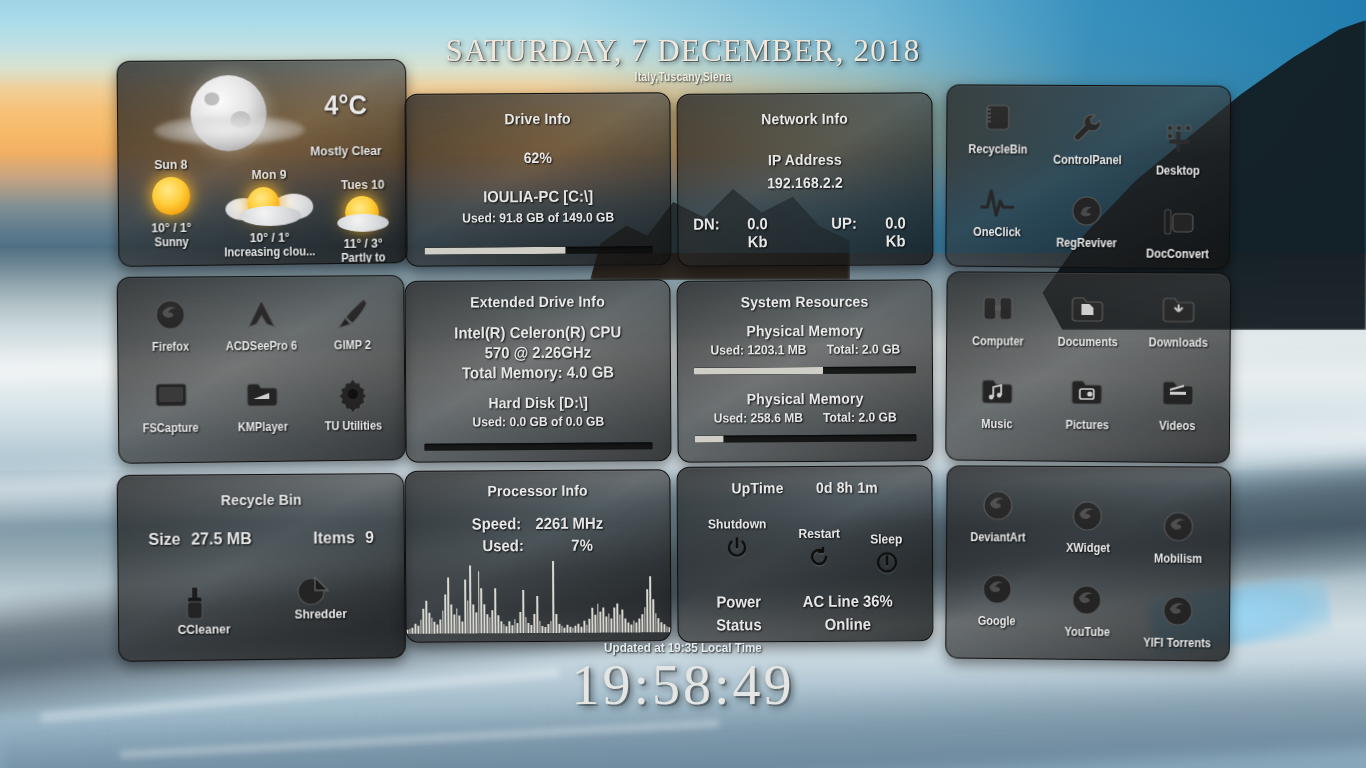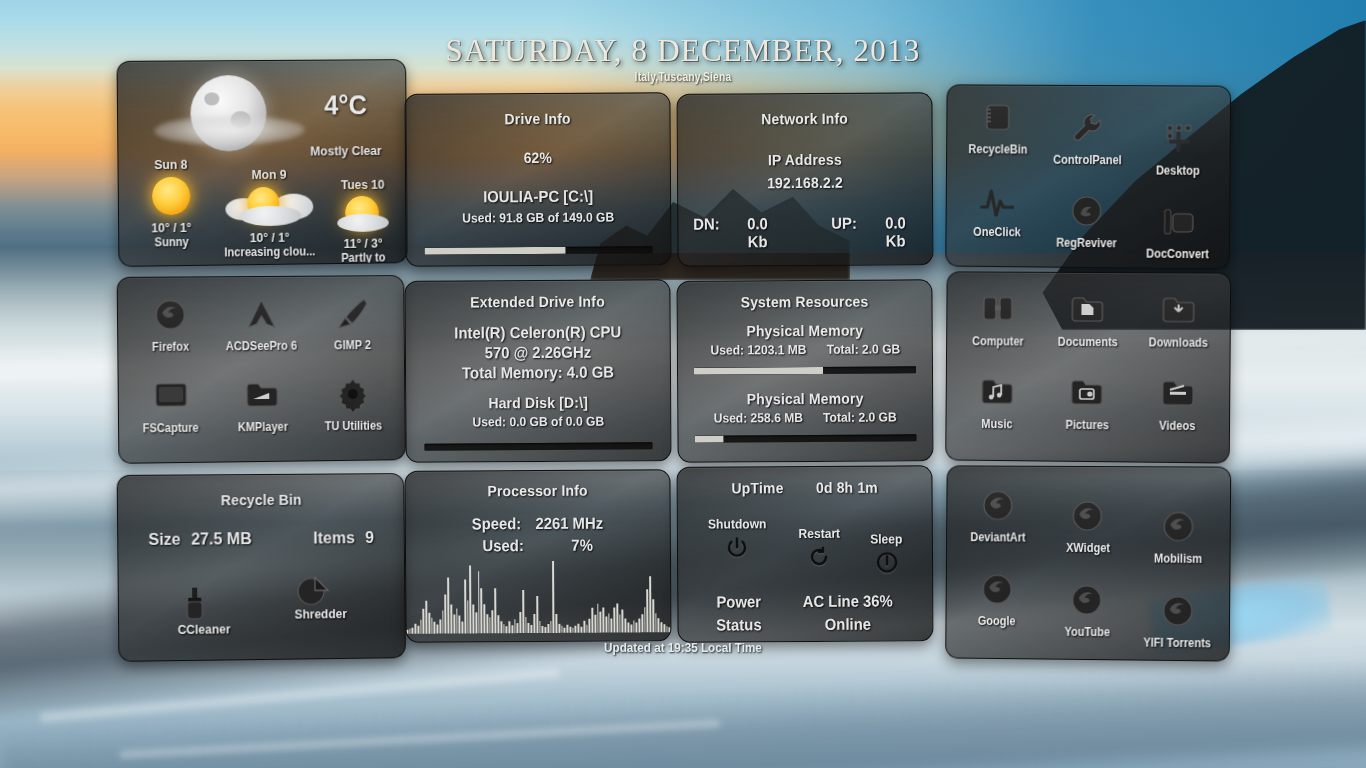--- a/index.html
+++ b/index.html
@@ -237,21 +237,21 @@
   <div class="wp-band2"></div>
   <div class="wp-pool"></div>
   <div class="wp-rock"></div>
   <div class="wp-sky-blue"></div>
   <div class="wp-hill"></div>
   <div class="wp-streak" style="left:40px;top:690px;width:520px;height:10px;transform:rotate(-5deg);"></div>
   <div class="wp-streak" style="left:120px;top:735px;width:600px;height:8px;transform:rotate(-3deg);"></div>
 </div>
 
 <div id="date-header">
-  <div class="date-line">SATURDAY, 8 DECEMBER, 2013</div>
+  <div class="date-line">SATURDAY, 7 DECEMBER, 2018</div>
   <div class="loc-line">Italy,Tuscany,Siena</div>
 </div>
 
 <div class="panel tilt-l" id="weather" style="left:118px;top:60px;width:290px;height:205px;">
   <div style="position:absolute;left:72px;top:14px;">
     <div class="moon"></div>
     <div class="moon-cloud"></div>
   </div>
   <div style="position:absolute;left:170px;top:30px;width:115px;text-align:center;">
     <div style="font-size:27px;font-weight:bold;text-shadow:1px 1px 3px rgba(0,0,0,0.9);transform:scaleX(0.95);">4°C</div>
@@ -783,13 +783,14 @@
             <path d="M11 17c3-6 10-7 14-4-4-1-7 1-8 4 3-1 5 1 5 3-3 3-9 3-11-3z" fill="#4d4d4d"></path>
           </svg>
       </span>
       <span class="lbl">YIFI Torrents</span>
     </div>
   </div>
 </div>
 
 <div id="clock-area">
   <div class="clock-sub">Updated at 19:35 Local Time</div>
+  <div class="clock-main">19:58:49</div>
 </div>
 
 </body></html>

